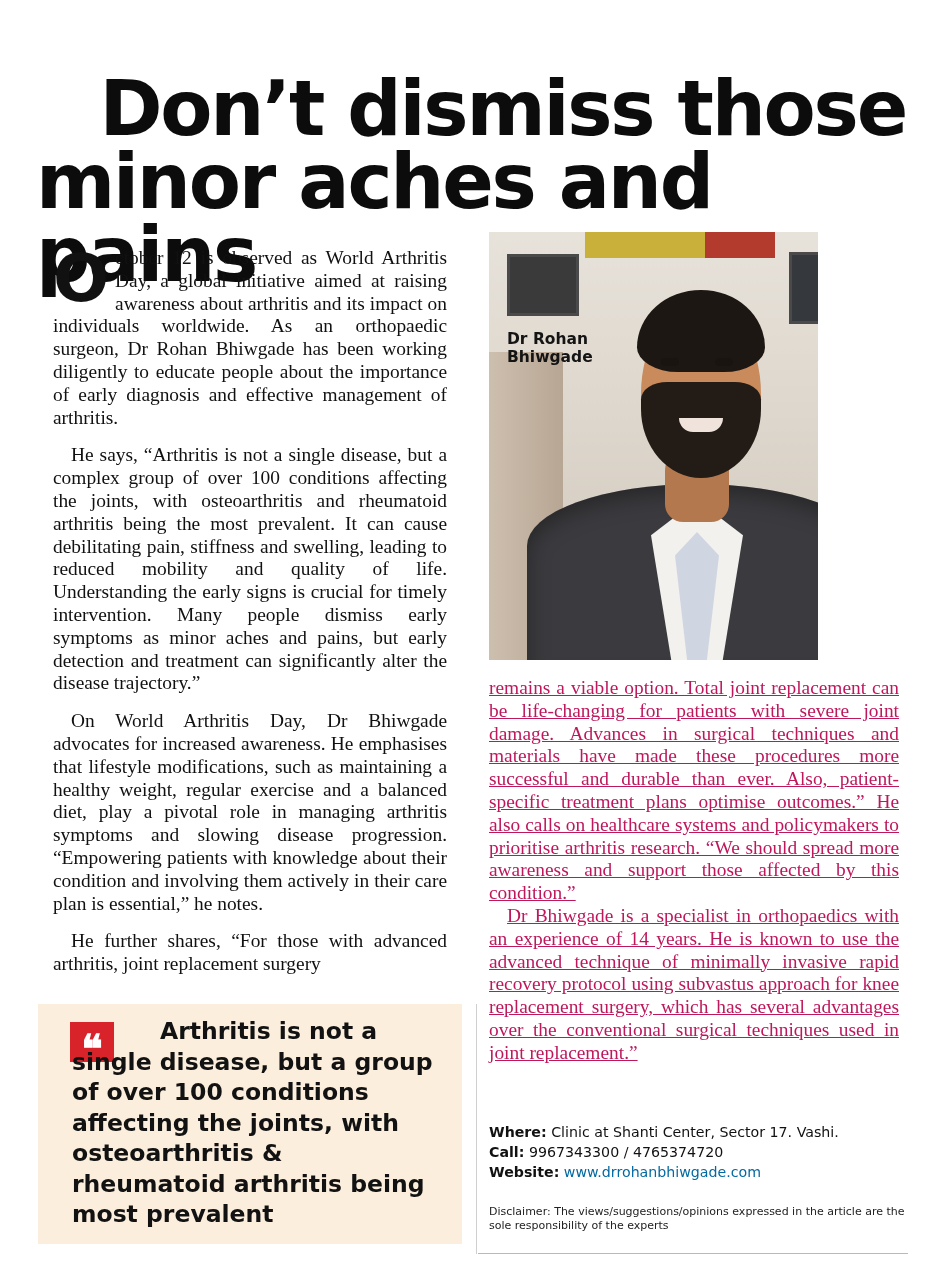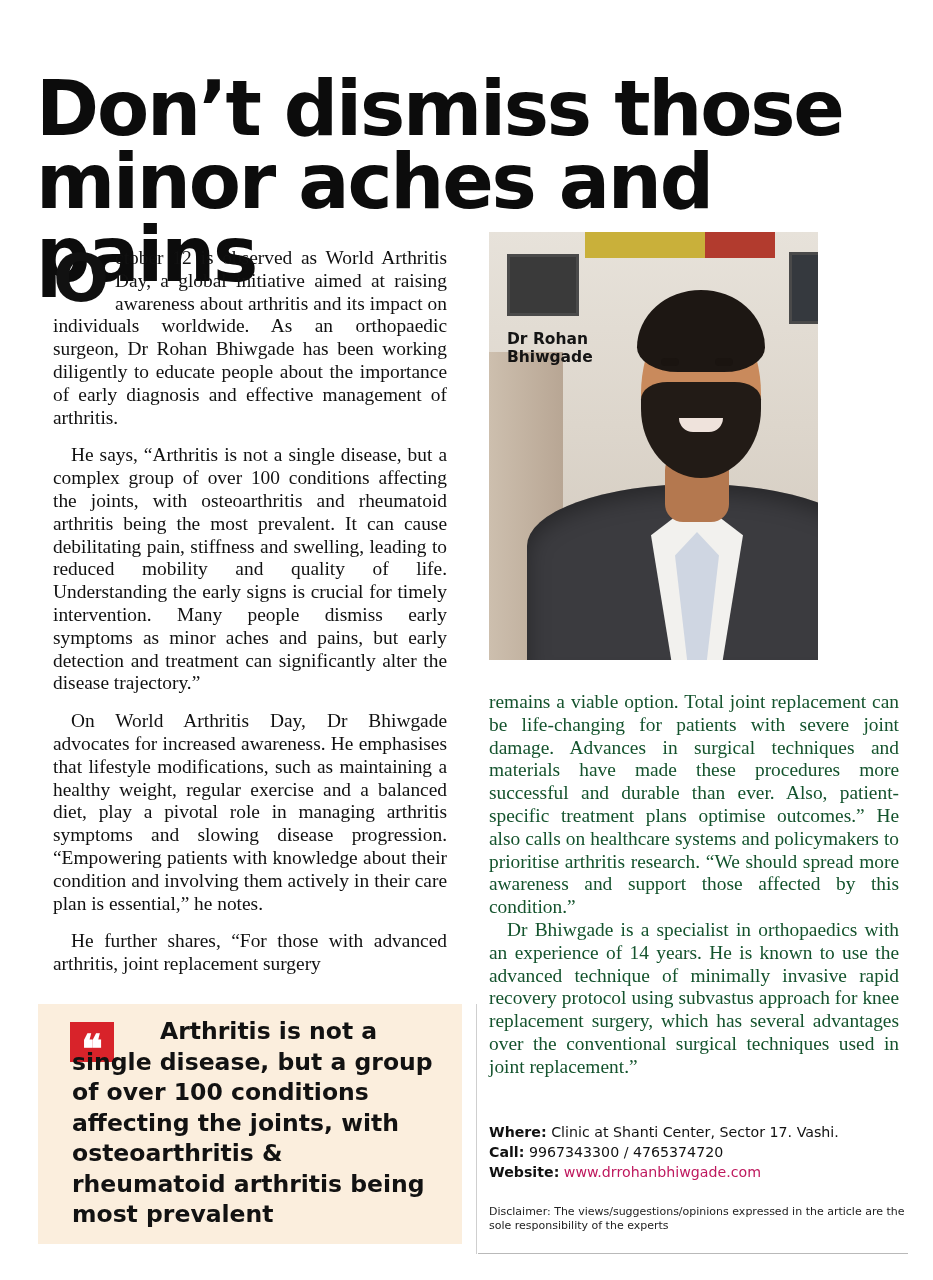--- a/index.html
+++ b/index.html
@@ -27,21 +27,21 @@
     left: 36px;
     top: 22px;
     width: 870px;
     font-family: "DejaVu Sans", sans-serif;
     font-weight: 700;
     font-size: 76px;
     line-height: 0.96;
     letter-spacing: -2.2px;
     color: #0c0c0c;
   }
-  .headline .l1 { display: block; }
+  .headline .l1 { display: block; text-align: right; }
   .headline .l2 { display: block; }
 
   
   .col-left {
     position: absolute;
     left: 38px;
     top: 232px;
     width: 424px;
     font-size: 19.4px;
     line-height: 1.175;
@@ -58,26 +58,27 @@
     font-size: 66px;
     line-height: 0.78;
     padding: 4px 6px 0 0;
     margin-top: 2px;
   }
 
   
   .col-right {
     position: absolute;
     left: 489px;
-    top: 691px;
+    top: 677px;
     width: 410px;
     font-size: 19.4px;
     line-height: 1.175;
     text-align: justify;
-    color: #14532d;
+    color: #be185d;
+    text-decoration: underline;
   }
   .col-right p { margin: 0; }
   .col-right p + p { text-indent: 18px; }
 
   
   .photo {
     position: absolute;
     left: 489px;
     top: 232px;
     width: 329px;
@@ -203,21 +204,21 @@
     left: 489px;
     top: 1123px;
     width: 420px;
     font-family: "DejaVu Sans", sans-serif;
     font-size: 14.2px;
     line-height: 1.33;
     color: #111;
   }
   .contact .row { margin-bottom: 1px; }
   .contact b { font-weight: 700; }
-  .contact .link { color: #be185d; }
+  .contact .link { color: #0369a1; }
   .disclaimer {
     position: absolute;
     left: 489px;
     top: 1205px;
     width: 420px;
     font-family: "DejaVu Sans", sans-serif;
     font-size: 11px;
     line-height: 1.3;
     color: #222;
   }

